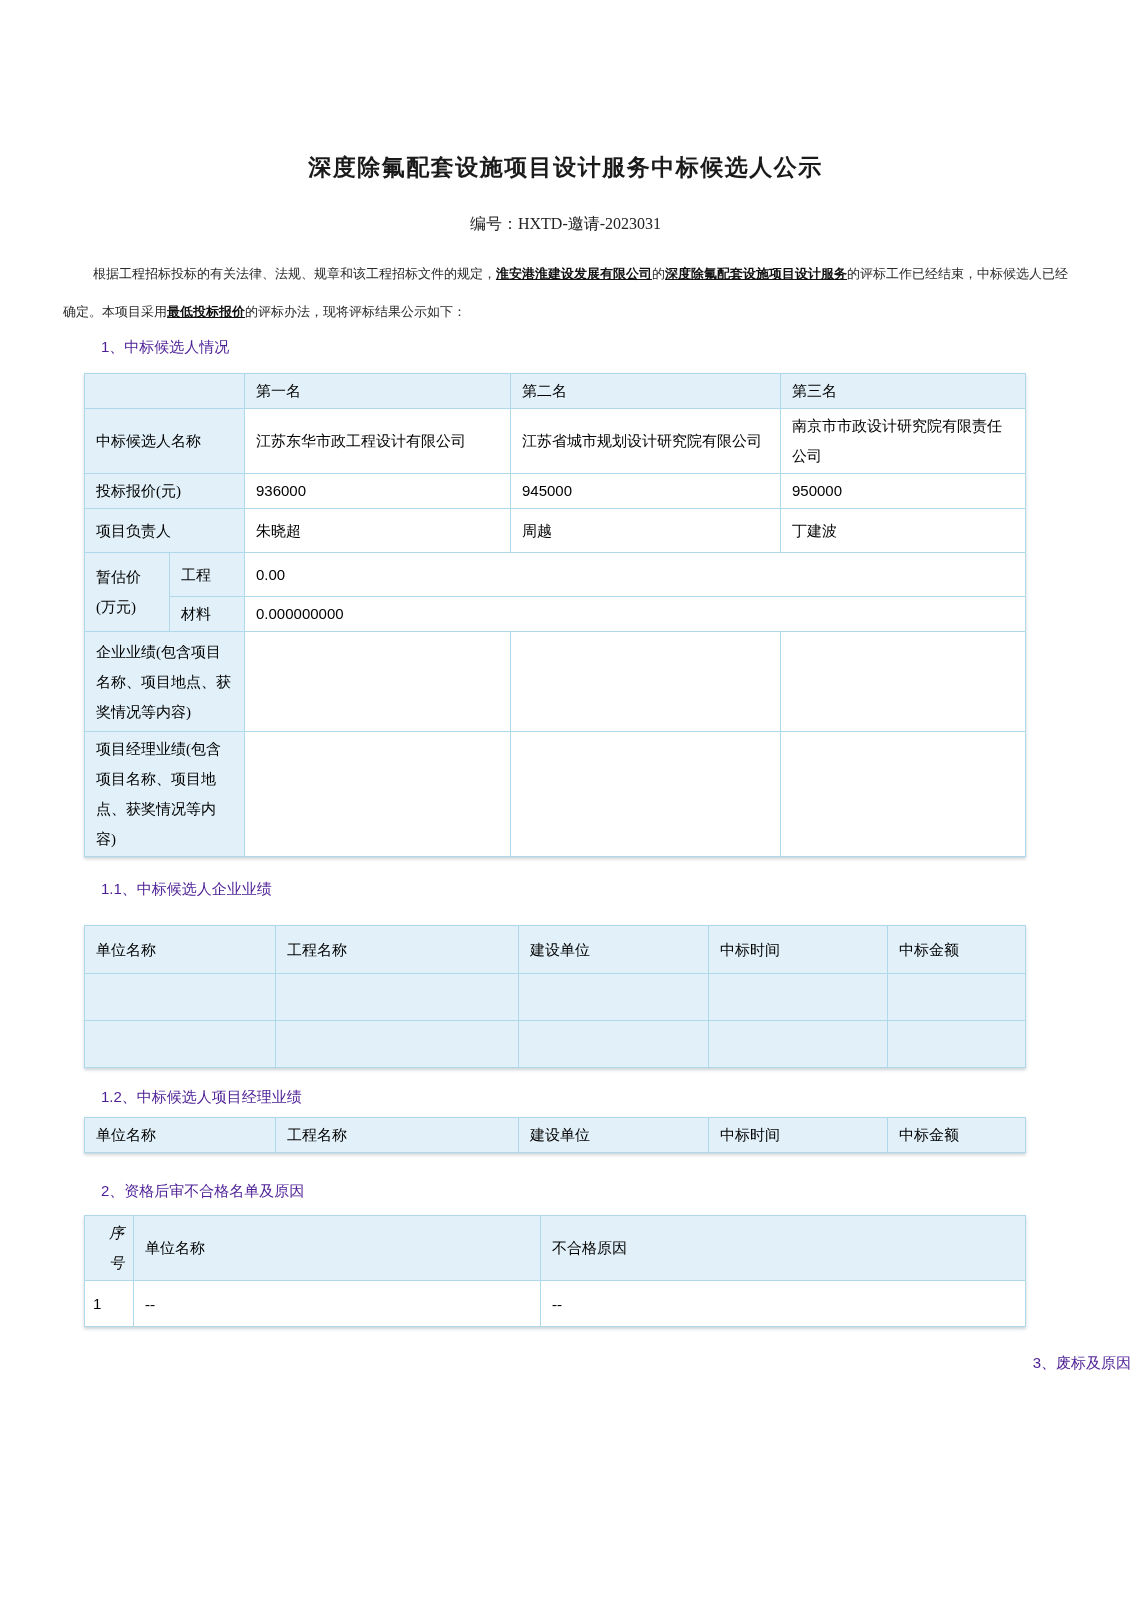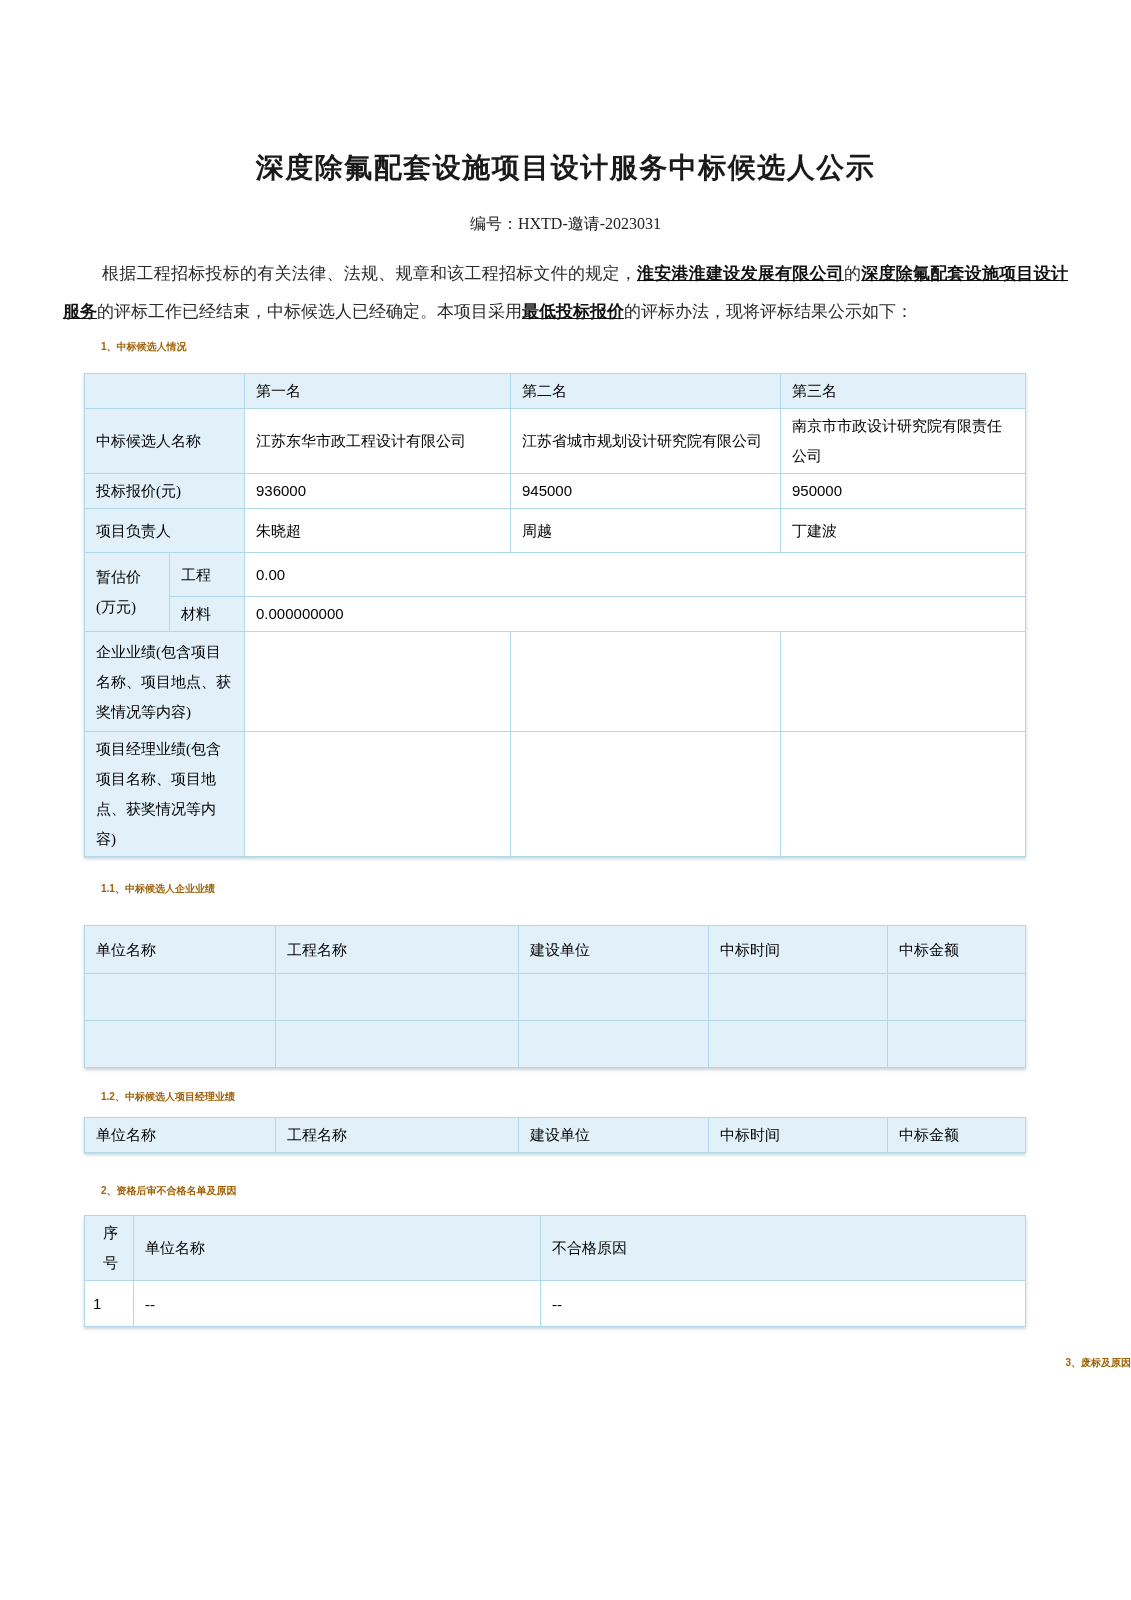--- a/index.html
+++ b/index.html
@@ -12,55 +12,55 @@
     height: 1600px;
     font-family: "Liberation Serif", serif;
     color: #000;
     position: relative;
     overflow: hidden;
   }
   .doc-title {
     margin: 0;
     padding: 150px 60px 0;
     text-align: center;
-    font-size: 28px;
+    font-size: 23px;
     line-height: 36px;
     font-weight: bold;
     letter-spacing: 1.5px;
     color: #1a1a1a;
     font-family: "Liberation Serif", serif;
   }
   .doc-number {
     margin-top: 27px;
     text-align: center;
     font-size: 16px;
     line-height: 22px;
     color: #222;
   }
   .intro {
     margin: 20px 63px 0;
-    font-size: 17px;
+    font-size: 13px;
     line-height: 38px;
     text-align: justify;
     text-indent: 2.3em;
     color: #2b2b2b;
     font-family: Liberation Serif, serif;
   }
   .bu {
     font-weight: bold;
     text-decoration: underline;
     color: #111;
   }
   .sec {
     margin: 0 0 0 101px;
-    font-size: 10px;
+    font-size: 15px;
     line-height: 20px;
-    font-weight: bold;
+    font-weight: normal;
     font-family: "Liberation Sans", sans-serif;
-    color: #a16207;
+    color: #4c1d95;
   }
   .sec.s1   { margin-top: 6px; }
   .sec.s1-1 { margin-top: 22px; }
   .sec.s1-2 { margin-top: 19px; }
   .sec.s2   { margin-top: 28px; }
   .sec.s3   { margin-top: 26px; text-align: right; }
   table.tbl {
     border-collapse: collapse;
     table-layout: fixed;
     width: 941px;
@@ -230,21 +230,21 @@
   <h2 class="sec s2">2、资格后审不合格名单及原因</h2>
 
   <table class="tbl t4">
     <colgroup>
       <col style="width:49px">
         <col style="width:407px">
         <col style="width:485px">
     </colgroup>
     <tbody>
         <tr class="h40">
-      <td class="hd" style="padding:2px 18px;">序号</td>
+      <td class="hd" style="padding:2px 24px;font-style:italic;">序号</td>
       <td class="hd">单位名称</td>
       <td class="hd">不合格原因</td>
     </tr>
     <tr class="h46">
       <td class="num" style="padding:2px 8px;">1</td>
       <td>--</td>
       <td>--</td>
     </tr>
   </tbody>
     </table>

